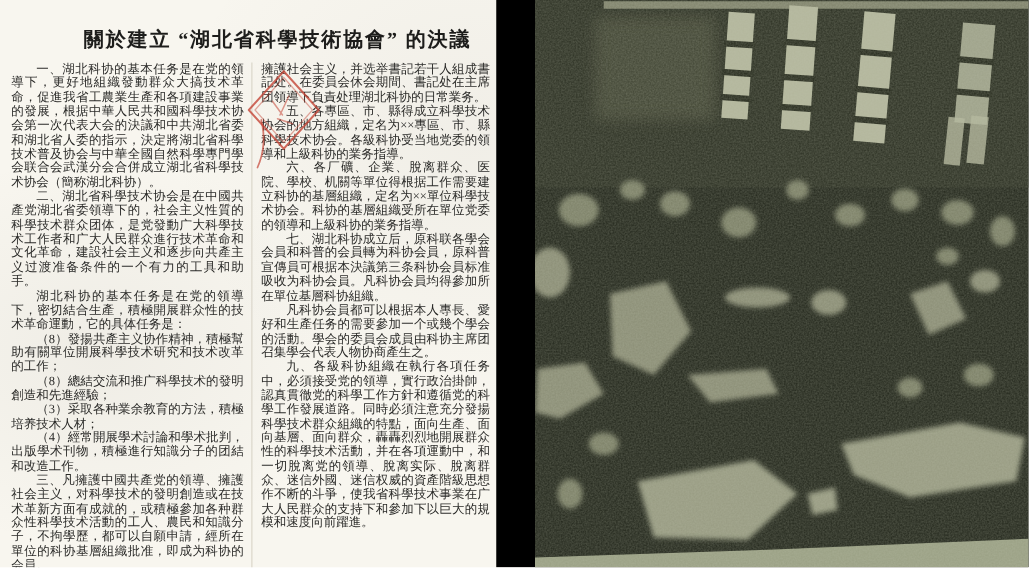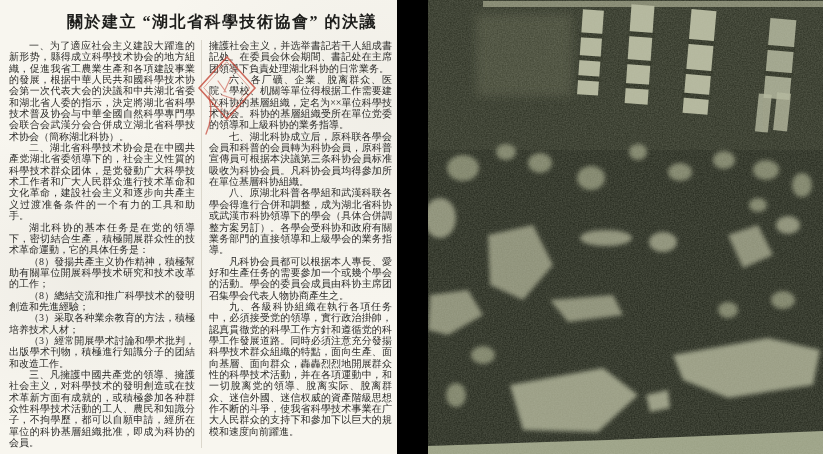--- a/index.html
+++ b/index.html
@@ -13,21 +13,21 @@
   
   .doc{
     position:absolute;left:0;top:0;
     width:444px;height:454px;
     background:
       radial-gradient(ellipse at 18% 62%, rgba(120,115,105,.07), transparent 40%),
       radial-gradient(ellipse at 85% 25%, rgba(120,115,105,.06), transparent 45%),
       #f8f6ef;
     color:#2a2a28;
     box-sizing:border-box;
-    padding-top:10px;
+    padding-top:20px;
     font-family:Liberation Serif, serif;
   }
   .doc-title{
     margin:2px 4px 7px;
     font-size:16px;font-weight:700;color:#1d1d1b;
     text-align:center;letter-spacing:1.5px;
     white-space:nowrap;
   }
   .cols{display:flex;padding:0 5px;}
   .col{box-sizing:border-box;font-size:10px;line-height:11.35px;text-align:justify;}
@@ -45,36 +45,36 @@
 </head>
 <body>
 
 <div class="page">
 
   <div class="doc">
     <h1 class="doc-title">關於建立 “湖北省科學技術協會” 的決議</h1>
 
     <div class="cols">
       <div class="col left">
-        <p>一、为了適应社会主义建設大躍進的新形势，縣得成立科學技术协会的地方組織，促進我省工農業生產和各項建設事業的發展，根据中華人民共和國科學技术协会第一次代表大会的決議和中共湖北省委和湖北省人委的指示，決定將湖北省科學技术普及协会与中華全國自然科學專門學会联合会武漢分会合併成立湖北省科學技术协会（簡称湖北科协）。</p>
+        <p>一、湖北科协的基本任务是在党的領導下，更好地組織發動群众大搞技术革命，促進我省工農業生產和各項建設事業的發展，根据中華人民共和國科學技术协会第一次代表大会的決議和中共湖北省委和湖北省人委的指示，決定將湖北省科學技术普及协会与中華全國自然科學專門學会联合会武漢分会合併成立湖北省科學技术协会（簡称湖北科协）。</p>
         <p>二、湖北省科學技术协会是在中國共產党湖北省委領導下的，社会主义性質的科學技术群众团体，是党發動广大科學技术工作者和广大人民群众進行技术革命和文化革命，建設社会主义和逐步向共產主义过渡准备条件的一个有力的工具和助手。</p>
         <p>湖北科协的基本任务是在党的領導下，密切結合生產，積極開展群众性的技术革命運動，它的具体任务是：</p>
         <p>（8）發揚共產主义协作精神，積極幫助有關單位開展科學技术研究和技术改革的工作；</p>
         <p>（8）總結交流和推广科學技术的發明創造和先進經驗；</p>
         <p>（3）采取各种業余教育的方法，積極培养技术人材；</p>
-        <p>（3）經常開展學术討論和學术批判，出版學术刊物，積極進行知識分子的团結和改造工作。</p>
+        <p>（4）經常開展學术討論和學术批判，出版學术刊物，積極進行知識分子的团結和改造工作。</p>
         <p>三、凡擁護中國共產党的領導、擁護社会主义，对科學技术的發明創造或在技术革新方面有成就的，或積極參加各种群众性科學技术活動的工人、農民和知識分子，不拘學歷，都可以自願申請，經所在單位的科协基層組織批准，即成为科协的会員。</p>
 
       </div>
 
       <div class="col right">
         <p class="noindent">擁護社会主义，并选举書記若干人組成書記处。在委員会休会期間、書記处在主席团領導下負責处理湖北科协的日常業务。</p>
+        <p>五、各專區、市、縣得成立科學技术协会的地方組織，定名为××專區、市、縣科學技术协会。各級科协受当地党委的領導和上級科协的業务指導。</p>
         <p>六、各厂礦、企業、脫离群众、医院、學校、机關等單位得根据工作需要建立科协的基層組織，定名为××單位科學技术协会。科协的基層組織受所在單位党委的領導和上級科协的業务指導。</p>
         <p>七、湖北科协成立后，原科联各學会会員和科普的会員轉为科协会員，原科普宣傳員可根据本決議第三条科协会員标准吸收为科协会員。凡科协会員均得參加所在單位基層科协組織。</p>
-        <p>八、原湖北科普各學組和武漢科联各學会得進行合併和調整，成为湖北省科协或武漢市科协領導下的學会（具体合併調整方案另訂）。各學会受科协和政府有關業务部門的直接領導和上級學会的業务指導。</p>
         <p>凡科协会員都可以根据本人專長、愛好和生產任务的需要參加一个或幾个學会的活動。學会的委員会成員由科协主席团召集學会代表人物协商產生之。</p>
         <p>九、各級科协組織在執行各項任务中，必須接受党的領導，實行政治掛帥，認真貫徹党的科學工作方針和遵循党的科學工作發展道路。同時必須注意充分發揚科學技术群众組織的特點，面向生產、面向基層、面向群众，轟轟烈烈地開展群众性的科學技术活動，并在各項運動中，和一切脫离党的領導、脫离实际、脫离群众、迷信外國、迷信权威的資產階級思想作不断的斗爭，使我省科學技术事業在广大人民群众的支持下和參加下以巨大的規模和速度向前躍進。</p>
 
       </div>
     </div>
 
     <svg class="stamp" viewBox="0 0 60 92" aria-hidden="true">
       <g fill="none" stroke="#c44536" stroke-linecap="round">
         <polygon points="29,3 57,34 29,65 1,34" stroke-width="1.6" opacity="0.8"></polygon>
         <polygon points="29,8 52,34 29,60 6,34" stroke-width="1" opacity="0.45"></polygon>

